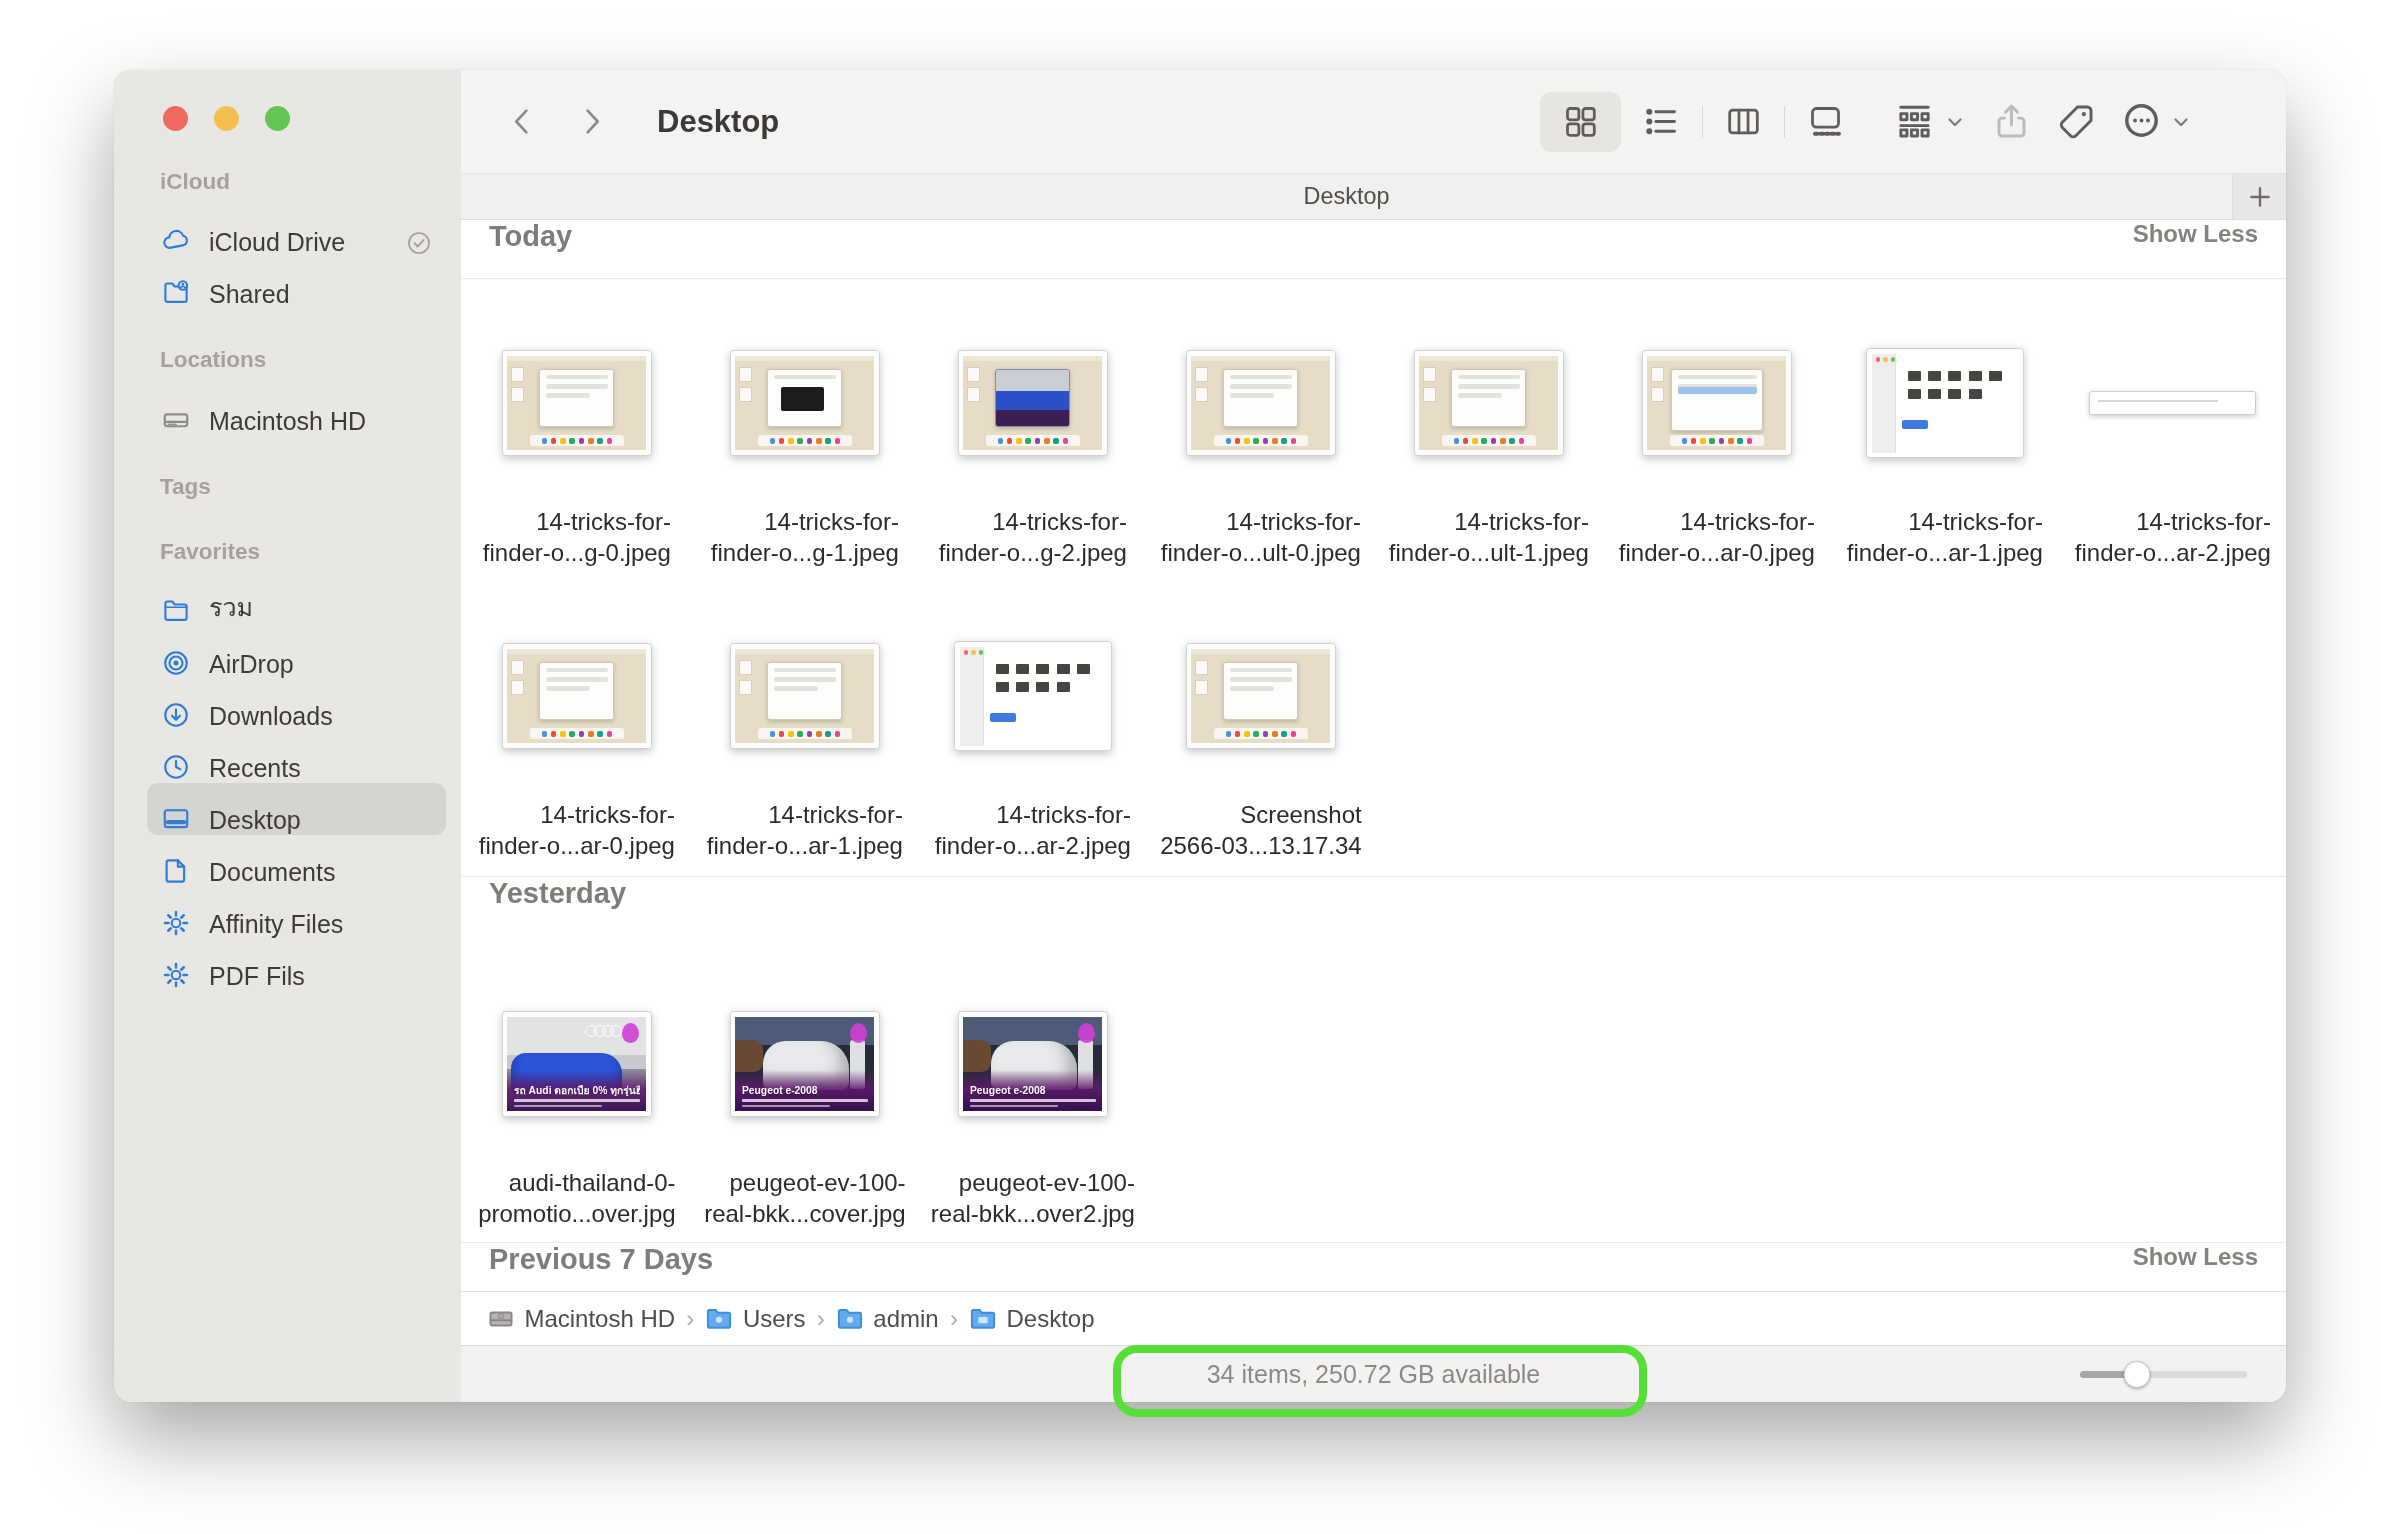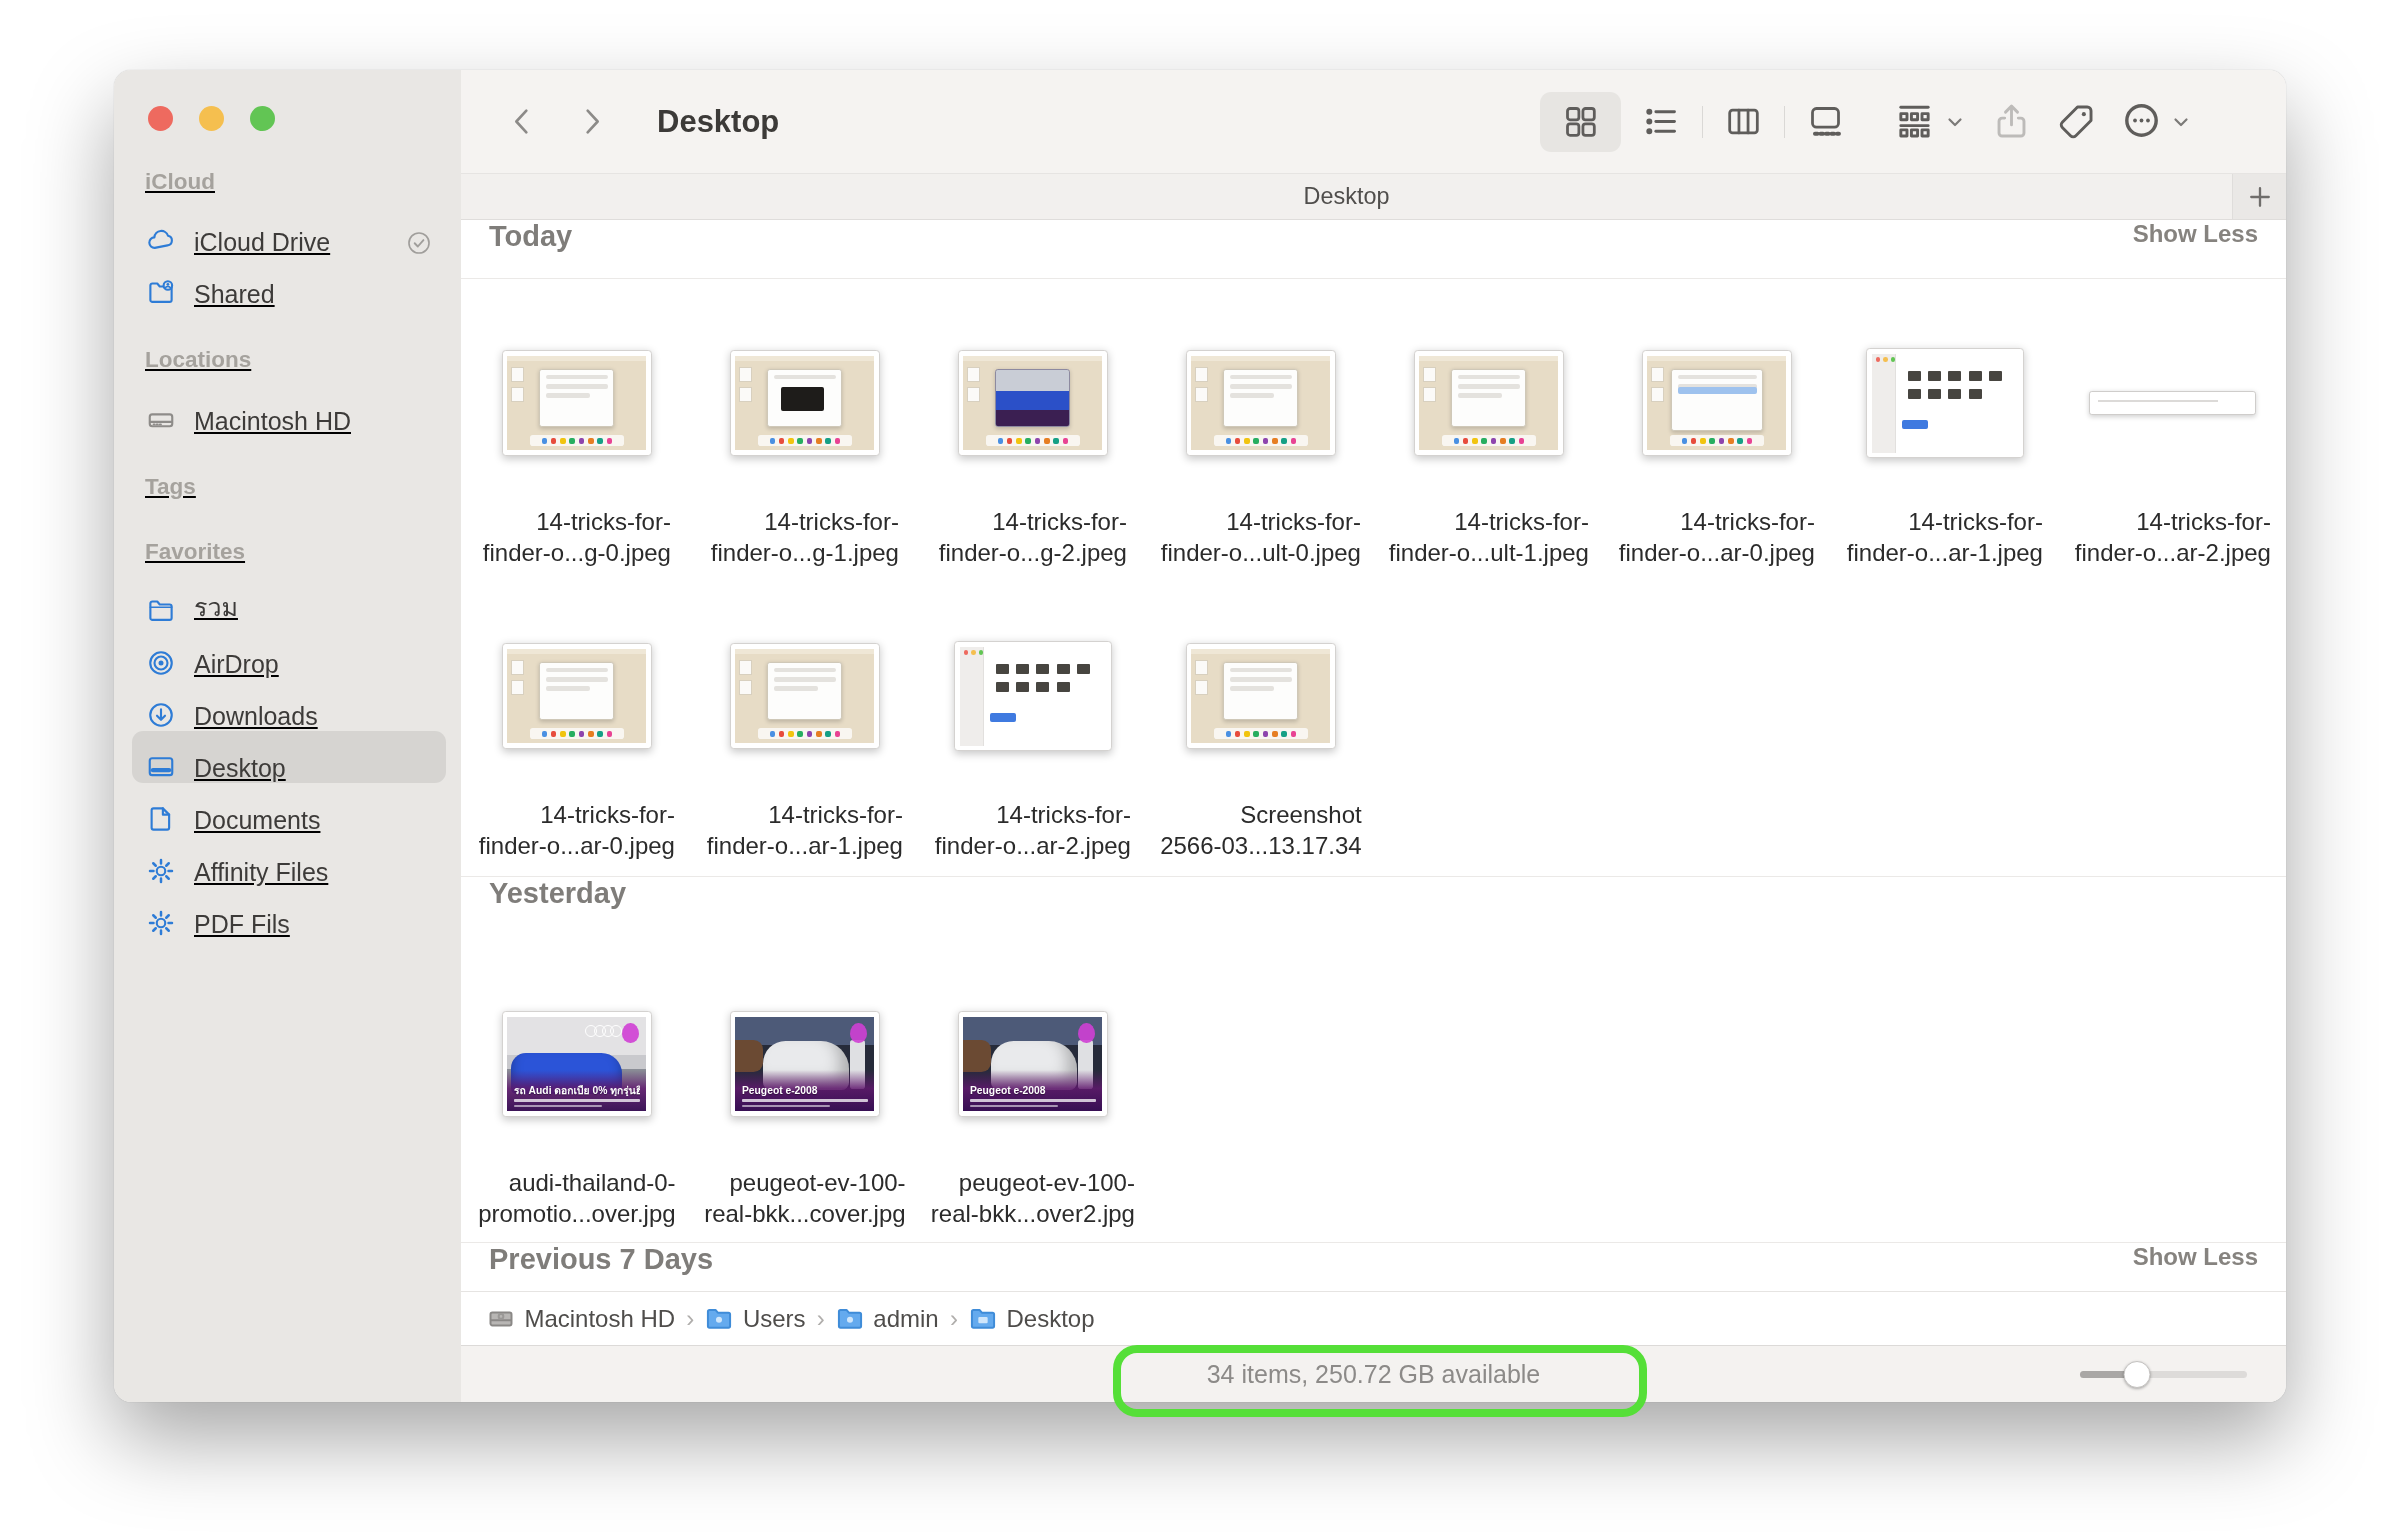--- a/index.html
+++ b/index.html
@@ -6,21 +6,21 @@
   html,body { width:2382px; height:1535px; background:#ffffff; overflow:hidden;
     font-family:"Liberation Sans", sans-serif; }
 
   
   .finder-window { position:absolute; left:114px; top:70px; width:2172px; height:1332px;
     border-radius:17px; box-shadow:0 37px 84px rgba(0,0,0,.35), 0 0 0.9px rgba(0,0,0,.35);
     display:flex; background:#ffffff; }
 
   
   .sidebar { width:347px; flex:0 0 347px; background:#e9e7e4; border-radius:17px 0 0 17px;
-    padding:36px 15px 0 18px; position:relative;text-decoration:underline; }
+    padding:36px 15px 0 33px; position:relative; }
   .traffic { display:flex; gap:26px; padding-left:16px; }
   .traffic span { width:25px; height:25px; border-radius:50%; display:block; }
   .side-section-title { font-size:22.5px; font-weight:700; color:#a5a29d; padding:0 13px;
     margin:37px 0 9.4px 0; height:28px; line-height:28px; }
   .side-item { display:flex; align-items:flex-end; height:52px; padding:0 13px; border-radius:11.2px;
     font-size:25px; color:#3d3b39; position:relative; }
   .side-item.selected { background:#d6d4d1; }
   .side-item .ic { width:32px; height:32px; margin-right:17px; flex:0 0 32px; display:flex;
     align-items:center; justify-content:center; color:#2e7cd6; }
   .side-item .ic.gray { color:#8e8c89; }
@@ -228,20 +228,29 @@
         </div>
         <div class="side-item">
           <span class="ic">
             <svg viewBox="0 0 24 24" fill="none" stroke="currentColor" stroke-width="1.7" stroke-linecap="round" stroke-linejoin="round">
               <circle cx="12" cy="12" r="8.6"></circle>
               <path d="M12 7.5 V15.5 M8.8 12.6 L12 15.8 L15.2 12.6"></path>
             </svg>
           </span>
           <span class="lbl">Downloads</span>
         </div>
+        <div class="side-item">
+          <span class="ic">
+            <svg viewBox="0 0 24 24" fill="none" stroke="currentColor" stroke-width="1.7" stroke-linecap="round" stroke-linejoin="round">
+              <circle cx="12" cy="12" r="8.6"></circle>
+              <path d="M12 7 V12 L15.4 13.8"></path>
+            </svg>
+          </span>
+          <span class="lbl">Recents</span>
+        </div>
         <div class="side-item selected">
           <span class="ic">
             <svg viewBox="0 0 24 24" fill="none" stroke="currentColor" stroke-width="1.7" stroke-linecap="round" stroke-linejoin="round">
               <rect x="3" y="5" width="18" height="13.5" rx="2"></rect>
               <path d="M5.5 14.5 H18.5" stroke-width="3.4"></path>
             </svg>
           </span>
           <span class="lbl">Desktop</span>
         </div>
         <div class="side-item">

